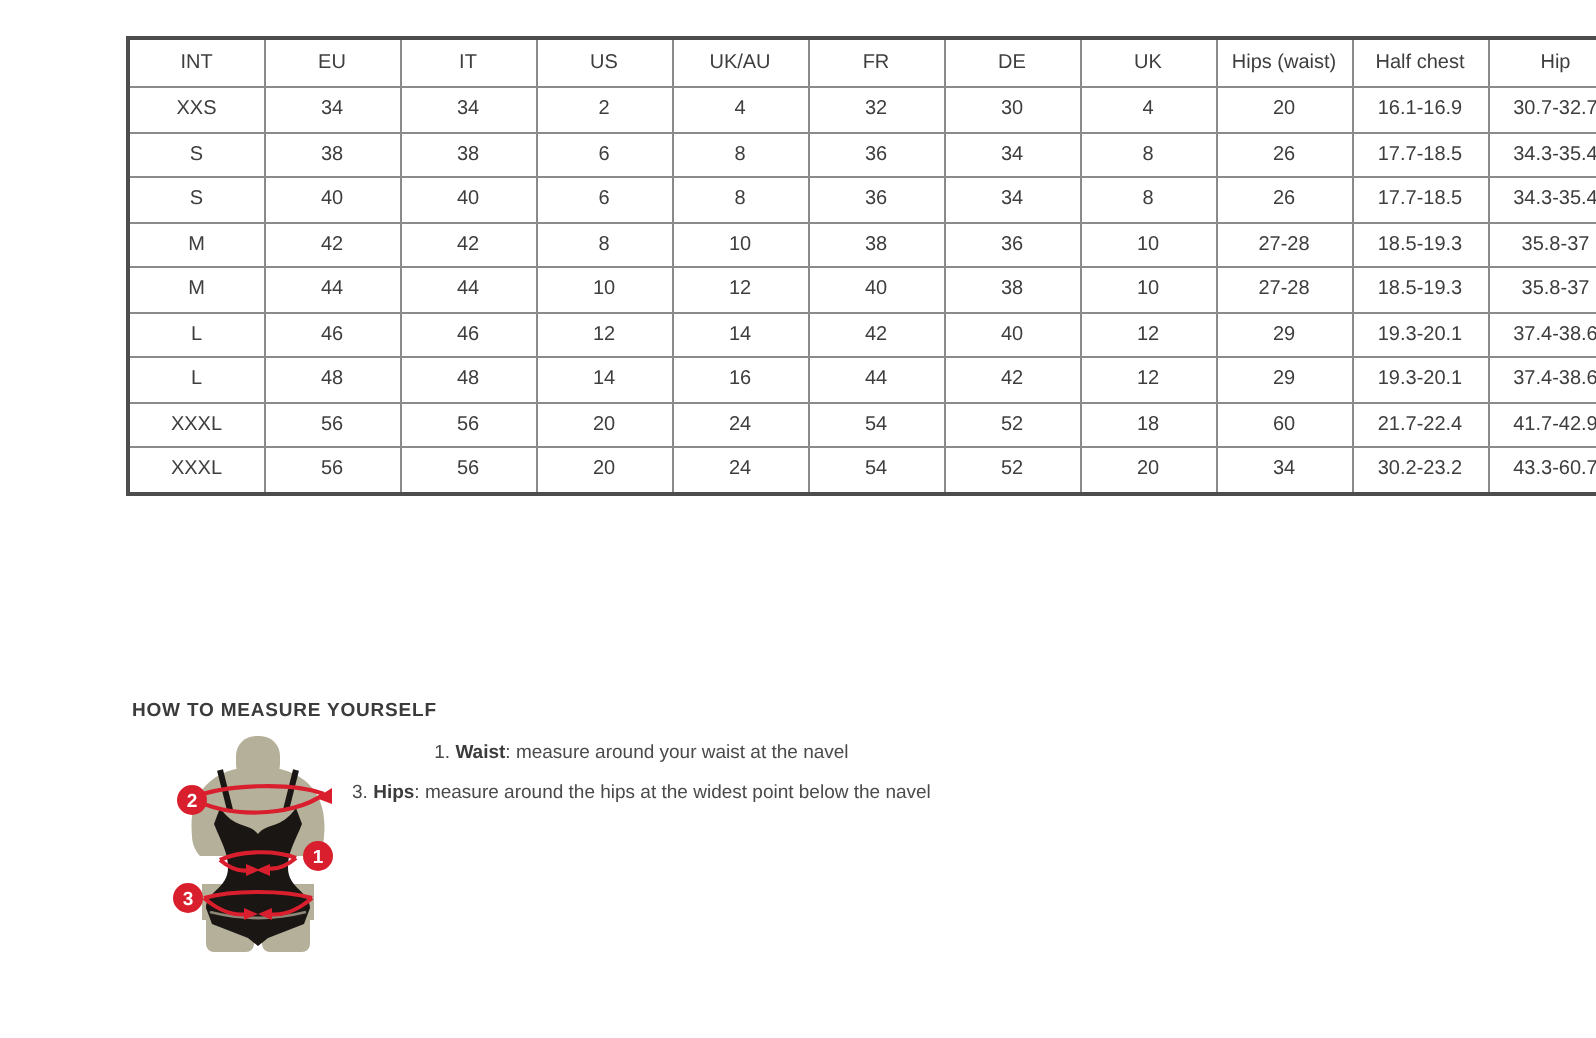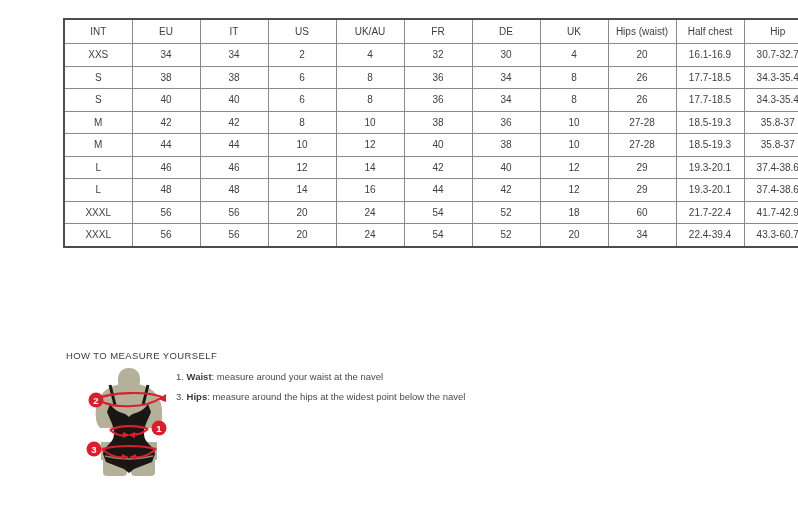--- a/index.html
+++ b/index.html
@@ -29,36 +29,37 @@
     font-weight:normal;
     white-space:nowrap;
     overflow:hidden;
   }
   table.size-table th{height:23px;}
   table.size-table td{height:21.5px;}
   
   .measure-title{
     position:absolute;left:66px;top:350px;
     margin:0;
-    font-size:9.5px;font-weight:normal;
+    font-size:9.5px;font-weight:bold;
     letter-spacing:0.4px;
     color:#3b3b3b;
   }
   .figure{
     position:absolute;left:70px;top:368px;
     width:116px;height:118px;
   }
   .steps{
     position:absolute;left:176px;top:367px;
     margin:0;padding:0;list-style:none;
     font-size:9.5px;color:#4a4a4a;
   }
   .steps li{
     height:20px;line-height:20px;
     white-space:nowrap;
+    text-align:center;
   }
   .steps b{color:#3b3b3b;}
 </style>
 </head>
 <body>
 
 <div class="page">
 
   <table class="size-table">
     <thead>
@@ -184,21 +185,21 @@
         <tr>
           <td>XXXL</td>
           <td>56</td>
           <td>56</td>
           <td>20</td>
           <td>24</td>
           <td>54</td>
           <td>52</td>
           <td>20</td>
           <td>34</td>
-          <td>22.4-39.4</td>
+          <td>30.2-23.2</td>
           <td>43.3-60.7</td>
         </tr>
       </tbody>
   </table>
 
   <h3 class="measure-title">HOW TO MEASURE YOURSELF</h3>
 
   <div class="figure">
     <svg viewBox="0 0 116 118" width="116" height="118">
 

